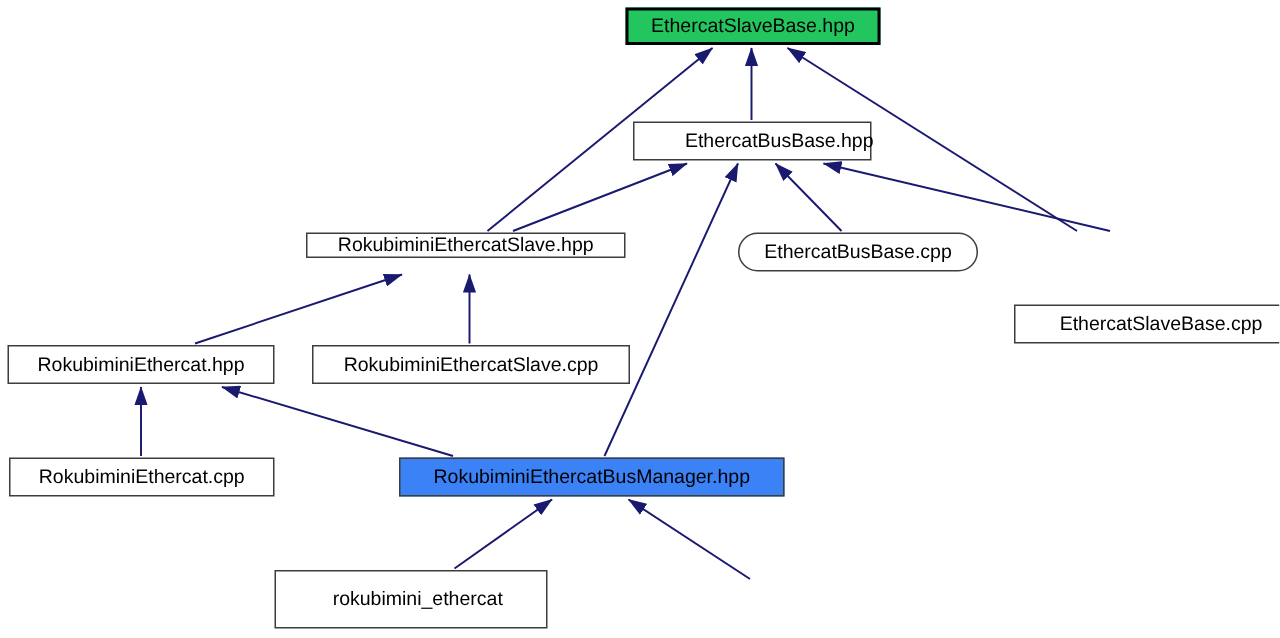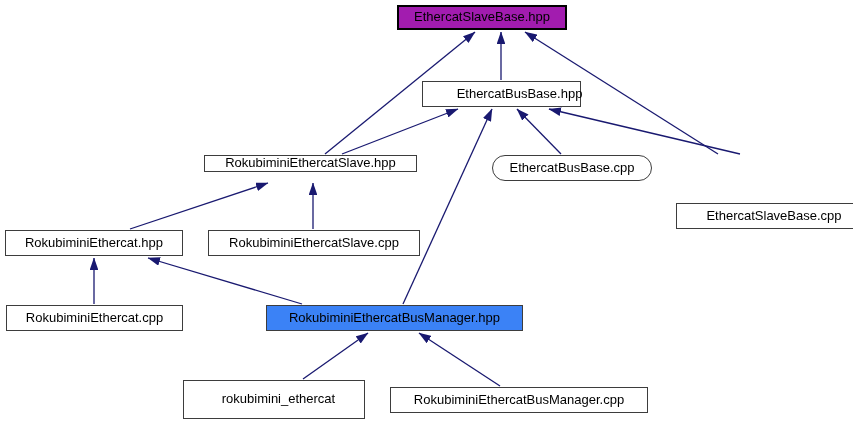--- a/index.html
+++ b/index.html
@@ -65,21 +65,21 @@
         <line x1="561" y1="154" x2="517" y2="109" stroke="#191970" stroke-width="1.3" marker-end="url(#arrowhead)"></line>
         <line x1="740" y1="154" x2="549" y2="109" stroke="#191970" stroke-width="1.3" marker-end="url(#arrowhead)"></line>
         <line x1="130" y1="229" x2="268" y2="183" stroke="#191970" stroke-width="1.3" marker-end="url(#arrowhead)"></line>
         <line x1="313" y1="229" x2="313" y2="183" stroke="#191970" stroke-width="1.3" marker-end="url(#arrowhead)"></line>
         <line x1="94" y1="304" x2="94" y2="258" stroke="#191970" stroke-width="1.3" marker-end="url(#arrowhead)"></line>
         <line x1="302" y1="304" x2="148" y2="258" stroke="#191970" stroke-width="1.3" marker-end="url(#arrowhead)"></line>
         <line x1="303" y1="379" x2="368" y2="333" stroke="#191970" stroke-width="1.3" marker-end="url(#arrowhead)"></line>
         <line x1="500" y1="386" x2="419" y2="333" stroke="#191970" stroke-width="1.3" marker-end="url(#arrowhead)"></line>
       </g>
   </svg>
-<div class="node highlight" style="left: 397px; top: 5px; width: 170px; height: 25px; background: #a21caf; border-color: rgb(0, 0, 0);">
+<div class="node highlight" style="left: 417px; top: 5px; width: 170px; height: 25px; background: #22c55e; border-color: rgb(0, 0, 0);">
       <span>EthercatSlaveBase.hpp</span>
     </div>
     <div class="node" style="left: 422px; top: 81px; width: 159px; height: 26px; background: rgb(255, 255, 255); border-color: rgb(61, 61, 61); padding-left: 36px;">
       <span>EthercatBusBase.hpp</span>
     </div>
     <div class="node" style="left: 204px; top: 155px; width: 213px; height: 17px; background: rgb(255, 255, 255); border-color: rgb(61, 61, 61);">
       <span>RokubiminiEthercatSlave.hpp</span>
     </div>
     <div class="node" style="left: 492px; top: 155px; width: 160px; height: 26px; background: rgb(255, 255, 255); border-color: rgb(61, 61, 61); border-radius: 13px;">
       <span>EthercatBusBase.cpp</span>
@@ -95,16 +95,13 @@
     </div>
     <div class="node" style="left: 6px; top: 305px; width: 177px; height: 26px; background: rgb(255, 255, 255); border-color: rgb(61, 61, 61);">
       <span>RokubiminiEthercat.cpp</span>
     </div>
     <div class="node" style="left: 266px; top: 305px; width: 257px; height: 26px; background: #3b82f6; border-color: rgb(61, 61, 61);">
       <span>RokubiminiEthercatBusManager.hpp</span>
     </div>
     <div class="node align-left" style="left: 183px; top: 380px; width: 182px; height: 39px; background: rgb(255, 255, 255); border-color: rgb(61, 61, 61);">
       <span>rokubimini_ethercat</span>
     </div>
-    <div class="node" style="left: 390px; top: 387px; width: 258px; height: 26px; background: rgb(255, 255, 255); border-color: rgb(61, 61, 61);">
-      <span>RokubiminiEthercatBusManager.cpp</span>
-    </div>
   </div>
 
 </body></html>

